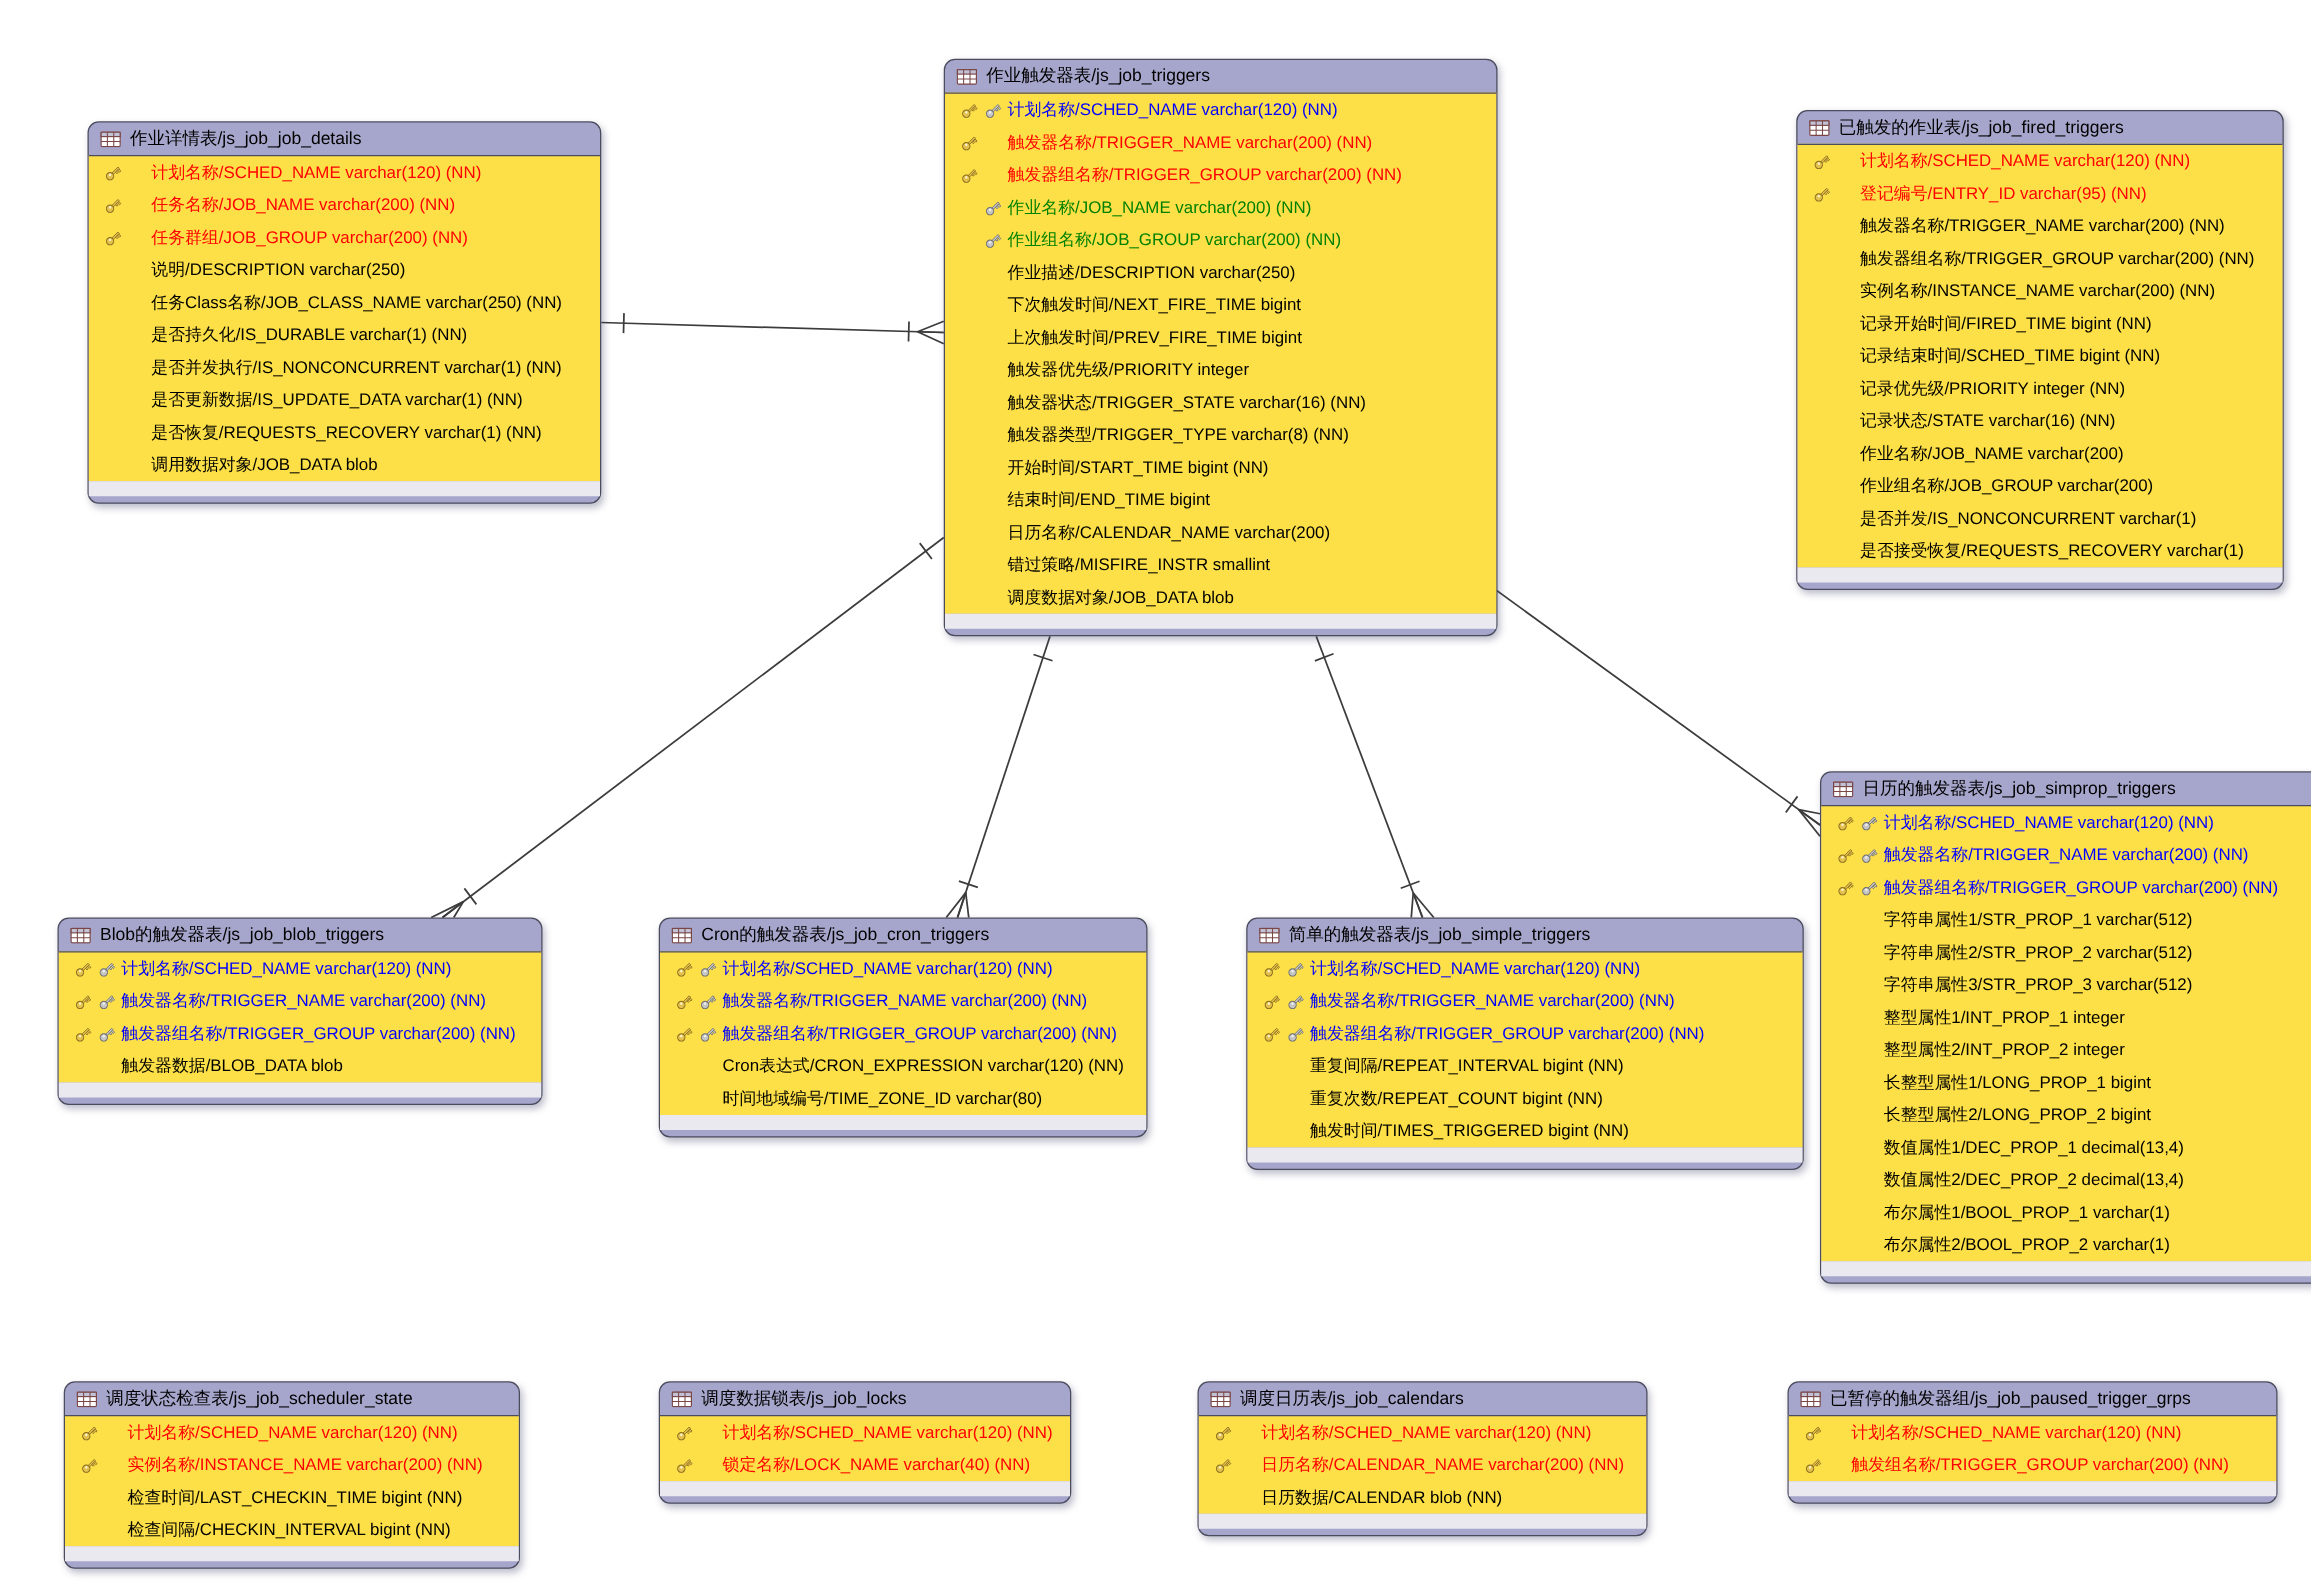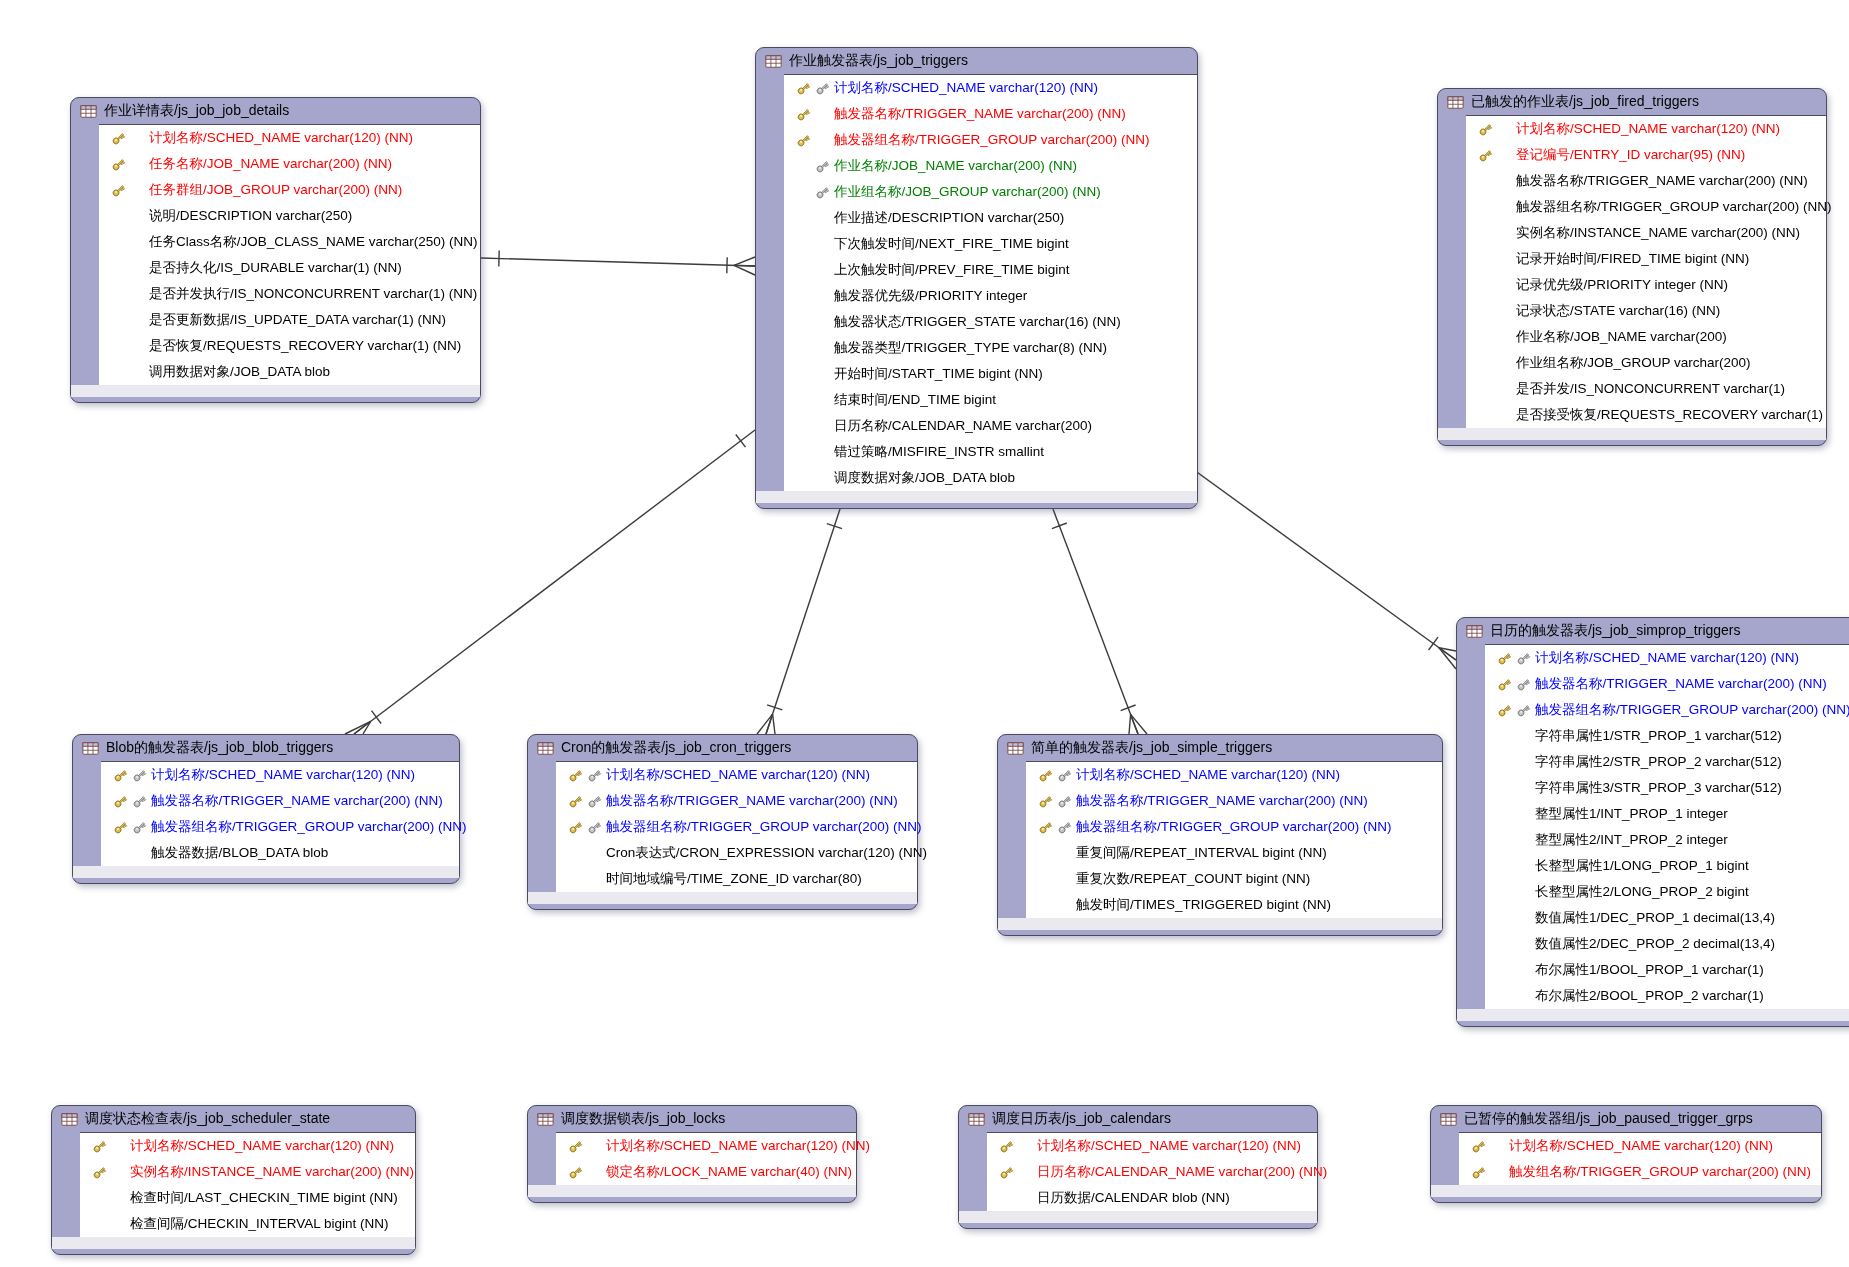--- a/index.html
+++ b/index.html
@@ -12,21 +12,21 @@
     border:1.6px solid var(--c-border,#4b4b5e);
     border-radius:9px;
     padding-bottom:5px;
     box-shadow:2px 3px 6px rgba(70,70,110,0.35);
     box-sizing:border-box;
   }
   .er-table-header{
     height:26px;display:flex;align-items:center;gap:7px;
     padding:0 9px;font-size:14px;color:#000;white-space:nowrap;
   }
-  .er-table-body{background:#ffffff;border-top:1.4px solid var(--c-border,#4b4b5e);margin-left:28px;}
+  .er-table-body{background:#fde047;border-top:1.4px solid var(--c-border,#4b4b5e);}
   .er-row{height:26px;display:flex;align-items:center;font-size:13.5px;white-space:nowrap;padding-left:12px;color:#000;}
   .slot{width:19px;flex:0 0 19px;display:flex;align-items:center;justify-content:flex-start;}
   .er-footer{height:12px;background:var(--c-footer,#e9e9ef);}
   .f-pk{color:var(--c-pk,#ff0000);}
   .f-pkfk{color:var(--c-pkfk,#0000ff);}
   .f-fk{color:var(--c-fk,#008000);}
   .f-plain{color:#000000;}
   .er-label{padding-right:8px;}
 </style>
 </head>
@@ -389,20 +389,25 @@
           <span class="er-label f-plain">实例名称/INSTANCE_NAME varchar(200) (NN)</span>
         </div>
         <div class="er-row">
           <span class="slot"></span>
           <span class="slot"></span>
           <span class="er-label f-plain">记录开始时间/FIRED_TIME bigint (NN)</span>
         </div>
         <div class="er-row">
           <span class="slot"></span>
           <span class="slot"></span>
+          <span class="er-label f-plain">记录结束时间/SCHED_TIME bigint (NN)</span>
+        </div>
+        <div class="er-row">
+          <span class="slot"></span>
+          <span class="slot"></span>
           <span class="er-label f-plain">记录优先级/PRIORITY integer (NN)</span>
         </div>
         <div class="er-row">
           <span class="slot"></span>
           <span class="slot"></span>
           <span class="er-label f-plain">记录状态/STATE varchar(16) (NN)</span>
         </div>
         <div class="er-row">
           <span class="slot"></span>
           <span class="slot"></span>
@@ -419,21 +424,21 @@
           <span class="er-label f-plain">是否并发/IS_NONCONCURRENT varchar(1)</span>
         </div>
         <div class="er-row">
           <span class="slot"></span>
           <span class="slot"></span>
           <span class="er-label f-plain">是否接受恢复/REQUESTS_RECOVERY varchar(1)</span>
         </div>
       </div>
       <div class="er-footer"></div>
     </div>
-    <div class="er-table" style="left: 72px; top: 734px; width: 388px;">
+    <div class="er-table" style="left: 46px; top: 734px; width: 388px;">
       <div class="er-table-header">
         <span style="display: flex;">
           <svg width="17" height="13" viewBox="0 0 18 14">
             <rect x="0.8" y="0.8" width="16.4" height="12.4" rx="1" fill="#ffffff" stroke="#7a4646" stroke-width="1"></rect>
             <rect x="0.8" y="0.8" width="16.4" height="3.8" fill="#c2c2d6" stroke="#7a4646" stroke-width="1"></rect>
             <line x1="6.2" y1="0.8" x2="6.2" y2="13.2" stroke="#7a4646" stroke-width="0.9"></line>
             <line x1="11.7" y1="0.8" x2="11.7" y2="13.2" stroke="#7a4646" stroke-width="0.9"></line>
             <line x1="0.8" y1="8.9" x2="17.2" y2="8.9" stroke="#7a4646" stroke-width="0.9"></line>
           </svg>
         </span>

